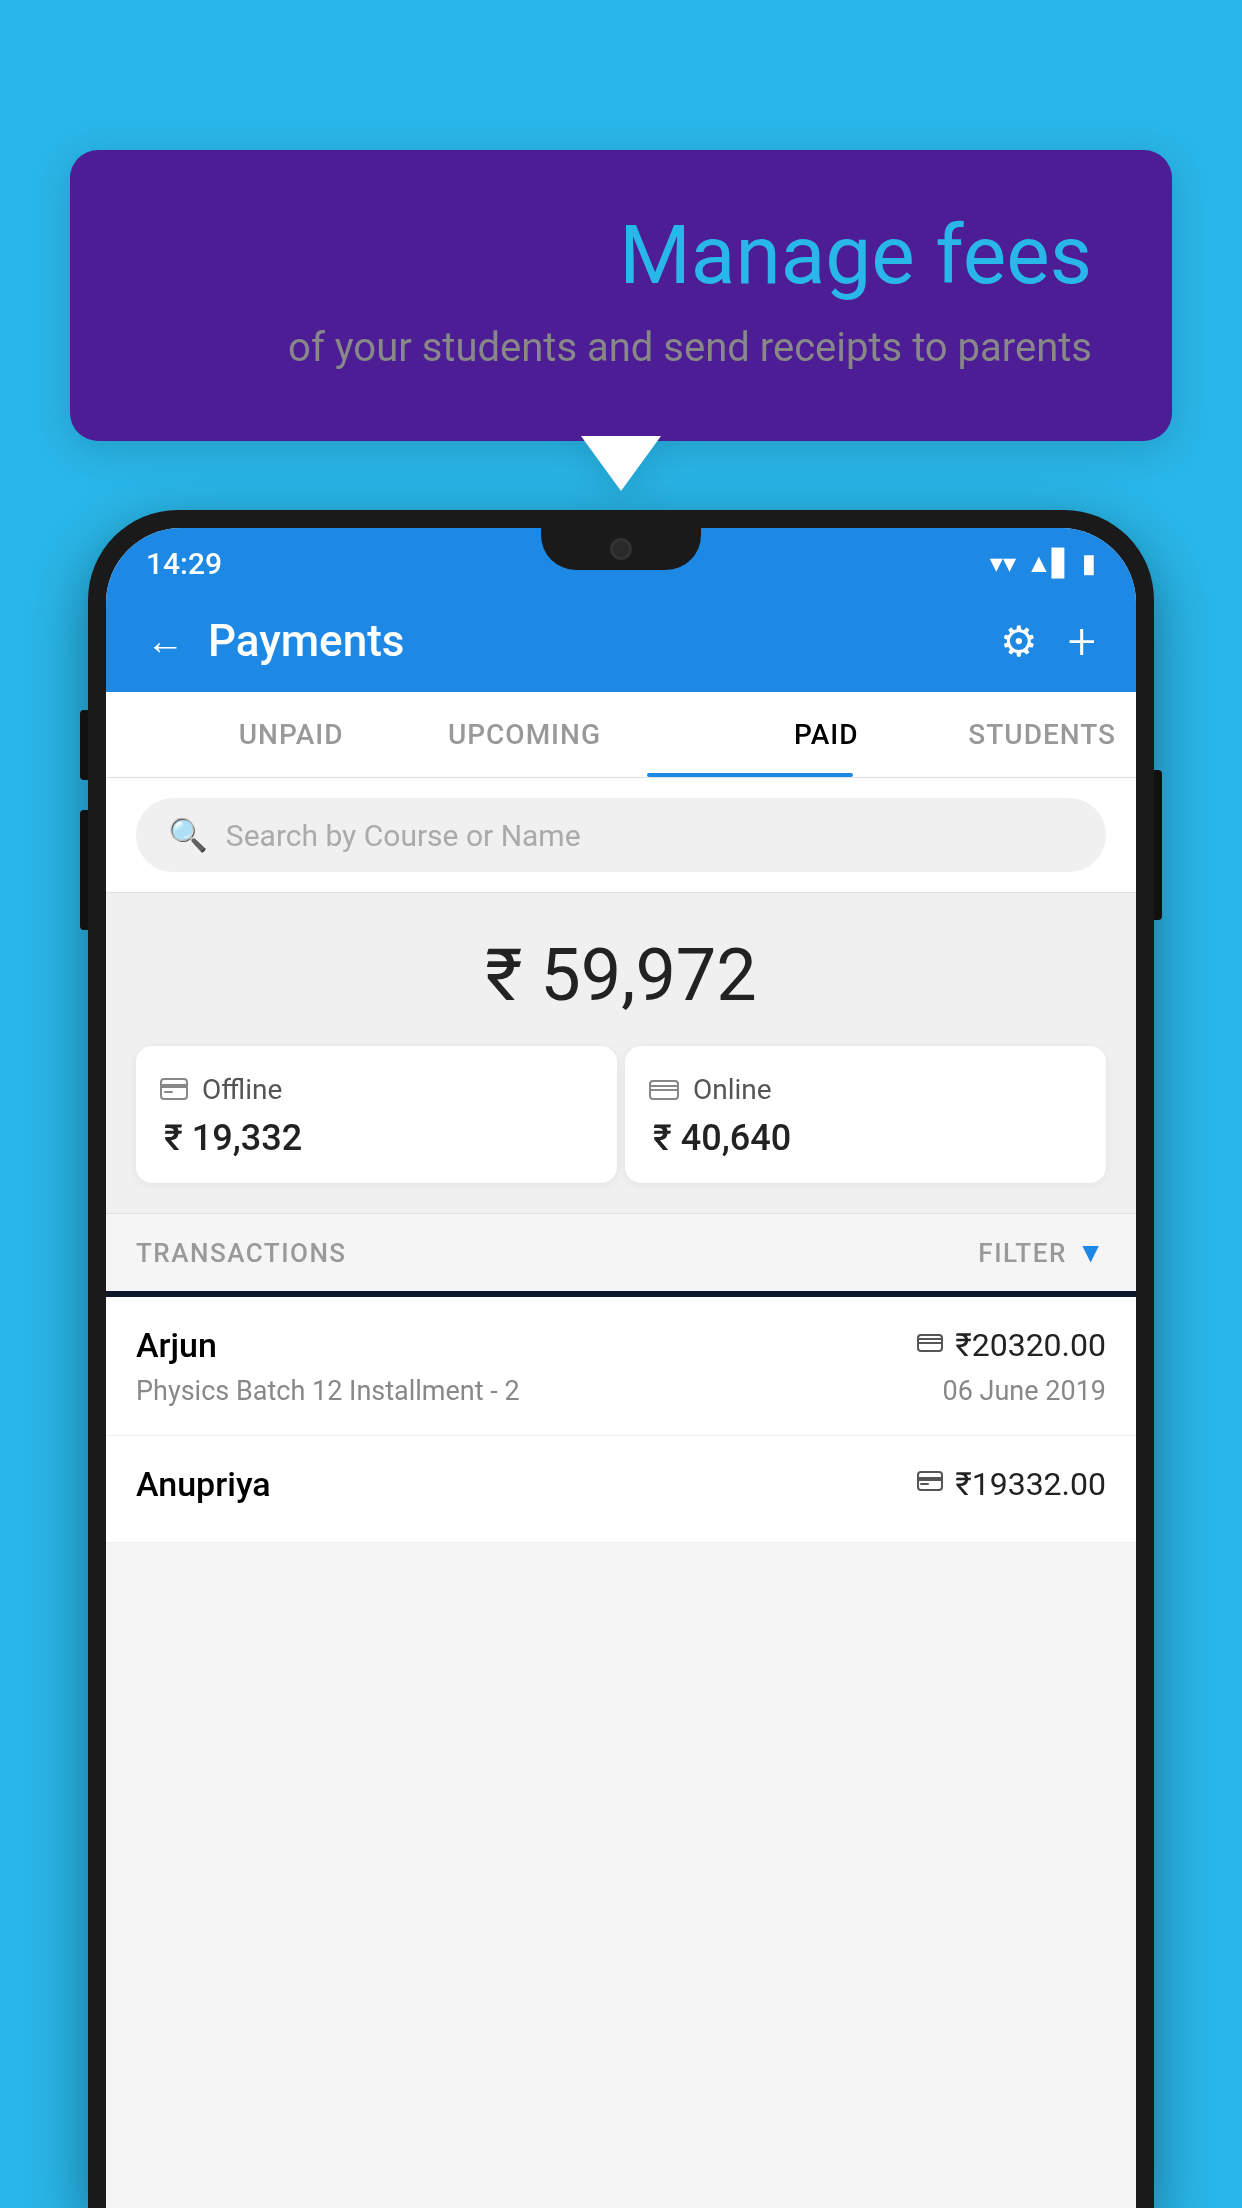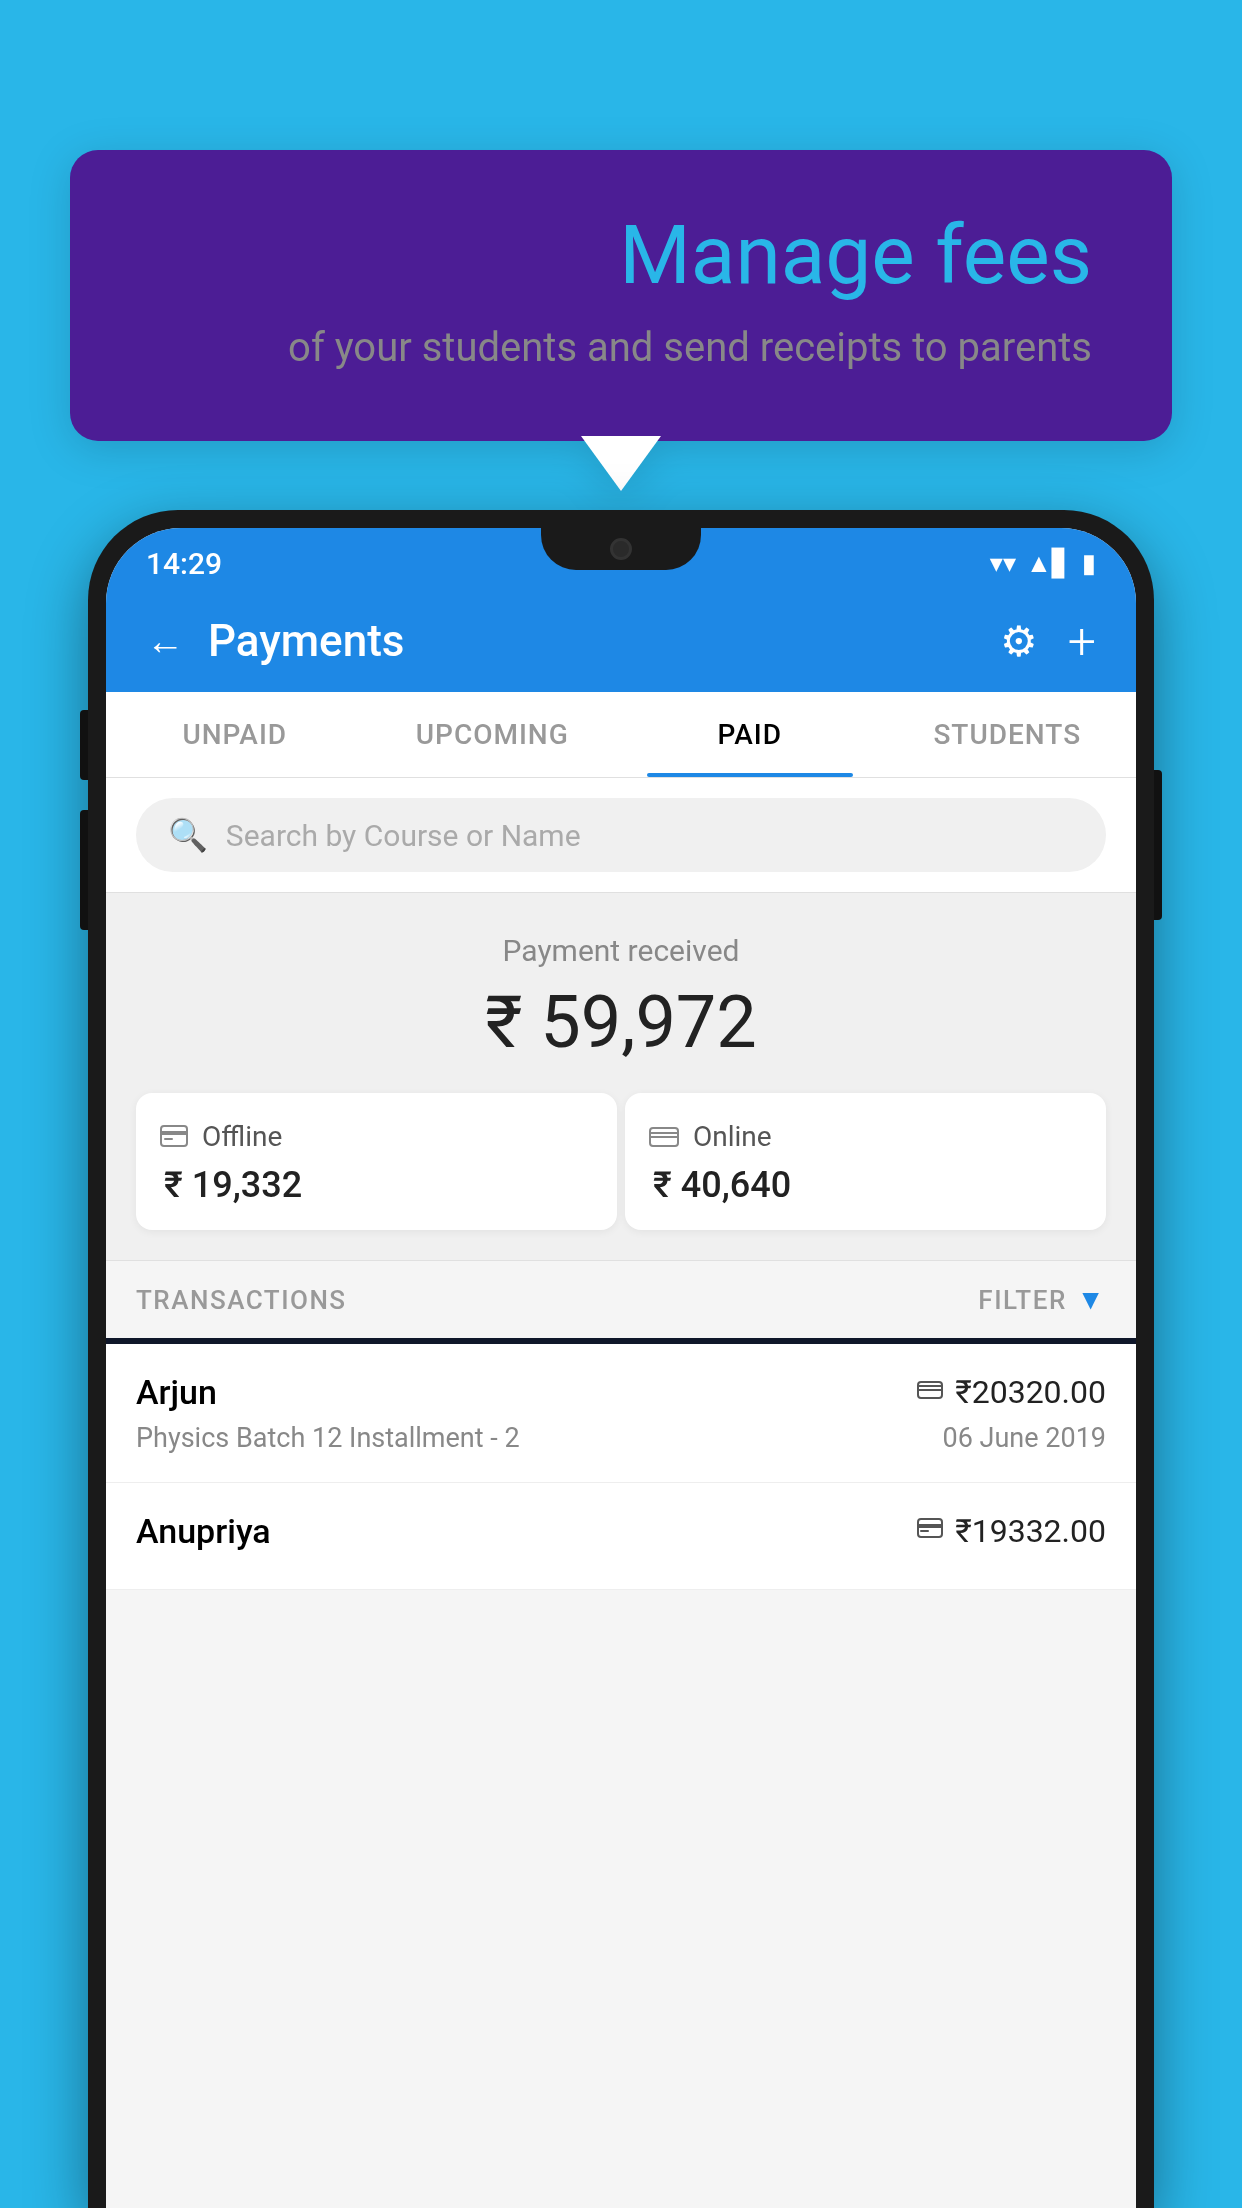--- a/index.html
+++ b/index.html
@@ -163,22 +163,22 @@
 
     
     .tabs-bar {
       background: white;
       display: flex;
       border-bottom: 1px solid #e0e0e0;
     }
 
     .tab-item {
       flex: 1;
-      padding: 26px 28px;
-      text-align: center;
+      padding: 26px 20px;
+      text-align: right;
       font-size: 28px;
       font-weight: 500;
       color: #999;
       letter-spacing: 1px;
       cursor: pointer;
       position: relative;
     }
 
     .tab-item.active {
       color: #000000;
@@ -448,21 +448,20 @@
     </div>
 
     <div class="search-container">
       <div class="search-bar">
         <span class="search-icon-wrap">🔍</span>
         <span class="search-placeholder">Search by Course or Name</span>
       </div>
     </div>
 
     <div class="payment-summary">
-      <div class="payment-label">Payment received</div>
       <div class="payment-amount">₹ 59,972</div>
 
       <div class="payment-cards">
 
         <div class="payment-card">
           <div class="card-top">
             <span class="card-icon">
               <svg width="28" height="22" viewBox="0 0 28 22" fill="none" xmlns="http://www.w3.org/2000/svg">
                 <rect x="1" y="1" width="26" height="20" rx="3" stroke="#888" stroke-width="2" fill="none"></rect>
                 <rect x="1" y="6" width="26" height="4" fill="#888"></rect>

